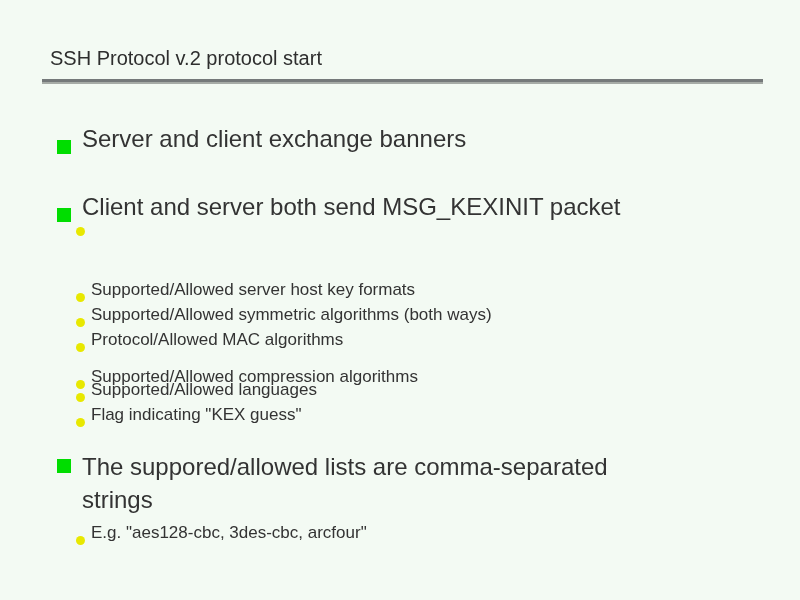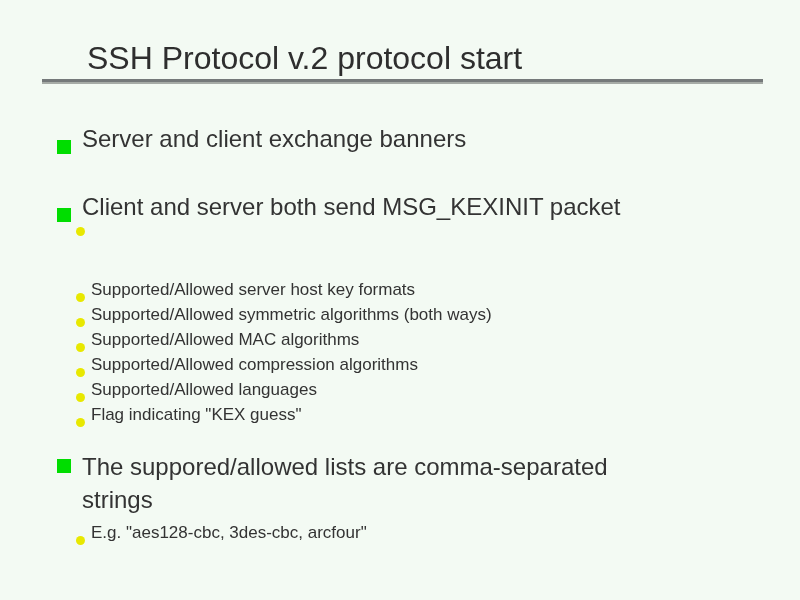--- a/index.html
+++ b/index.html
@@ -14,25 +14,24 @@
   .slide {
     position: relative;
     width: 800px;
     height: 600px;
     background: #f3faf3;
   }
   .title {
     position: absolute;
     left: 50px;
     top: 42px;
-    font-size: 32px;
+    font-size: 20px;
     line-height: 32px;
     color: #2e2e2e;
     white-space: nowrap;
-    margin-left: 37px;
   }
   .rule {
     position: absolute;
     left: 42px;
     top: 79px;
     width: 721px;
     height: 5px;
     background: linear-gradient(to bottom, #75797a 0px, #75797a 3px, #a6aba6 3px, #a6aba6 5px);
   }
   .row {
@@ -100,24 +99,24 @@
     <span class="t2">Supported/Allowed server host key formats</span>
   </div>
 
   <div class="row l2" style="top:302px">
     <span class="dot"></span>
     <span class="t2">Supported/Allowed symmetric algorithms (both ways)</span>
   </div>
 
   <div class="row l2" style="top:327px">
     <span class="dot"></span>
-    <span class="t2">Supported/Allowed MAC algorithms</span>
+    <span class="t2">Protocol/Allowed MAC algorithms</span>
   </div>
 
-  <div class="row l2" style="top:352px">
+  <div class="row l2" style="top:364px">
     <span class="dot"></span>
     <span class="t2">Supported/Allowed compression algorithms</span>
   </div>
 
   <div class="row l2" style="top:377px">
     <span class="dot"></span>
     <span class="t2">Supported/Allowed languages</span>
   </div>
 
   <div class="row l2" style="top:402px">

